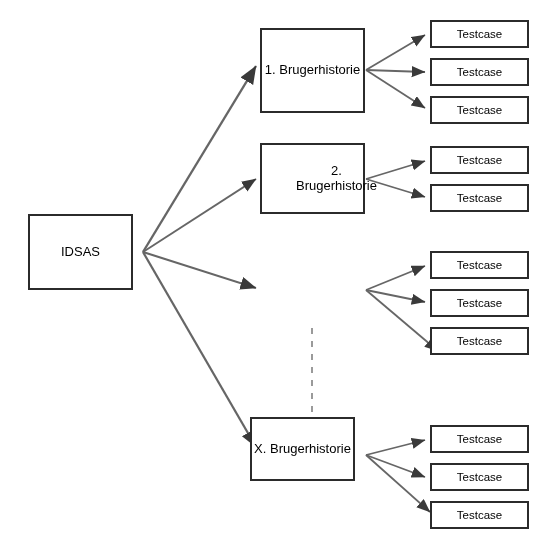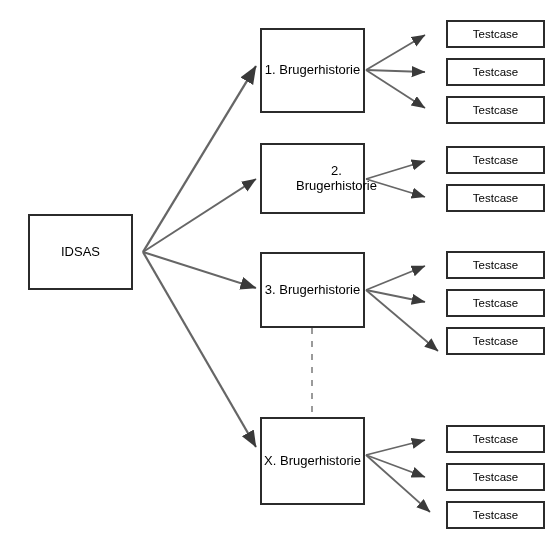--- a/index.html
+++ b/index.html
@@ -30,21 +30,21 @@
     background: #ffffff;
     display: flex;
     align-items: center;
     justify-content: center;
     color: #000000;
     text-align: center;
     line-height: 1.1;
   }
   .node.root { font-size: 13px; }
   .node.story { font-size: 13px; }
-  .node.testcase { font-size: 11.5px; border-width: 2px; margin-left: 16px; }
+  .node.testcase { font-size: 11.5px; border-width: 2px; }
 </style>
 </head>
 <body>
 
 <div id="canvas">
 
   <svg class="edges" viewBox="0 0 550 551" xmlns="http://www.w3.org/2000/svg">
     <defs>
       <marker id="arrowhead" markerWidth="9" markerHeight="9" refX="7.4" refY="3.1" orient="auto" markerUnits="strokeWidth">
         <path d="M0,0 L7.6,3.1 L0,6.2 z" fill="#3a3a3a"></path>
@@ -87,24 +87,21 @@
   <div class="node root" style="left:28px; top:214px; width:105px; height:76px;">
     <span>IDSAS</span>
   </div>
 
   <div class="node story" style="left:260px; top:28px; width:105px; height:85px;text-align:center;">
     <span>1. Brugerhistorie</span>
   </div>
   <div class="node story" style="left:260px; top:143px; width:105px; height:71px;padding-left:48px;">
     <span>2. Brugerhistorie</span>
   </div>
-  <div class="node story" style="left:260px; top:252px; width:105px; height:76px;">
-    <span>3. Brugerhistorie</span>
-  </div>
-  <div class="node story" style="left:260px; top:417px; width:105px; height:88px;">
+  <div class="node story" style="left:250px; top:417px; width:105px; height:64px;">
     <span>X. Brugerhistorie</span>
   </div>
 
   <div class="node testcase" style="left:430px; top:20px; width:99px; height:28px;">
     <span>Testcase</span>
   </div>
   <div class="node testcase" style="left:430px; top:58px; width:99px; height:28px;">
     <span>Testcase</span>
   </div>
   <div class="node testcase" style="left:430px; top:96px; width:99px; height:28px;">

